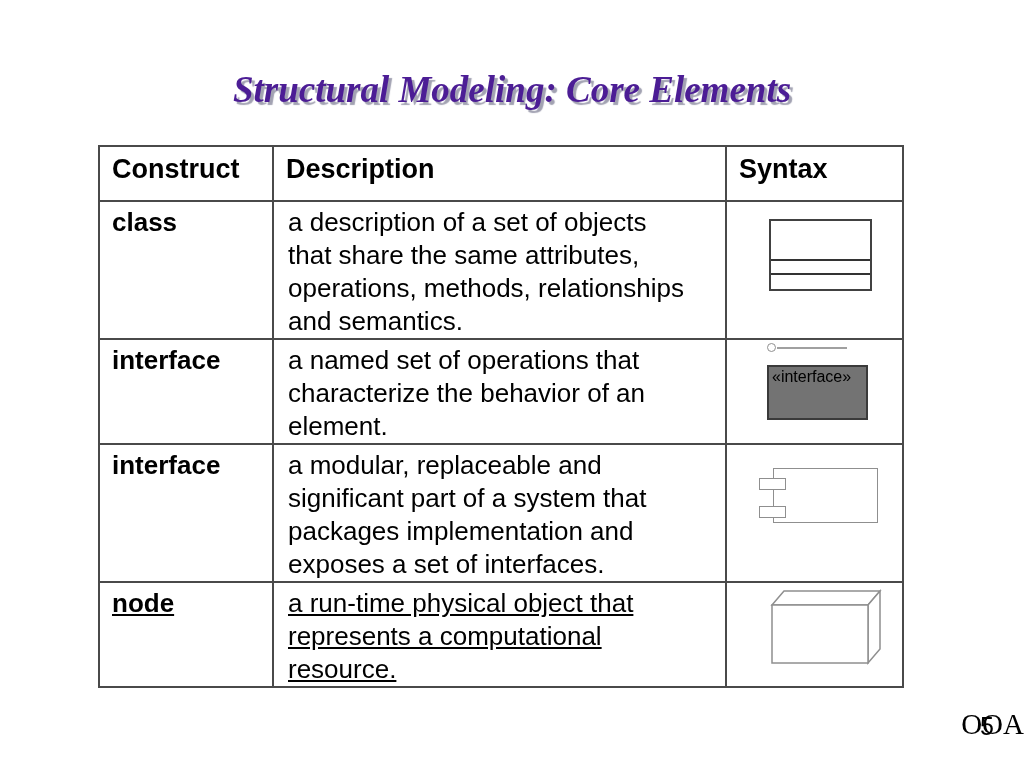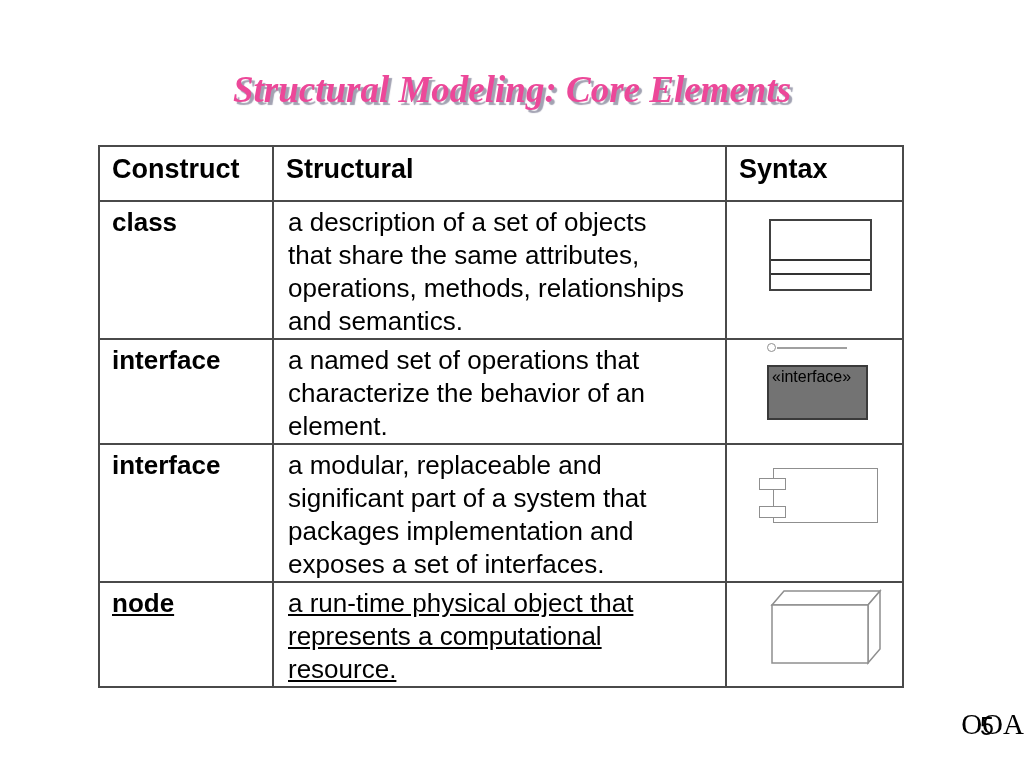--- a/index.html
+++ b/index.html
@@ -9,21 +9,21 @@
     background:#ffffff;
     font-family:"Liberation Sans", sans-serif;
     overflow:hidden;
   }
   .title {
     position:absolute; top:68px; left:0; right:0;
     text-align:center;
     font-family:"Liberation Serif", serif;
     font-style:italic; font-weight:bold;
     font-size:37px; letter-spacing:0px;
-    color:#ec4899;
+    color:#4c1d95;
     text-shadow:3px 3px 1px #a2a2b2;
   }
   table.core {
     position:absolute; left:98px; top:145px;
     width:804px;
     border-collapse:collapse; table-layout:fixed;
   }
   table.core th, table.core td {
     border:2px solid #4a4a4a;
     vertical-align:top;
@@ -115,21 +115,21 @@
 
   <table class="core">
     <colgroup>
       <col style="width:174px">
       <col style="width:453px">
       <col style="width:177px">
     </colgroup>
     <tbody>
         <tr>
       <th class="hdr">Construct</th>
-      <th class="hdr">Structural</th>
+      <th class="hdr">Description</th>
       <th class="hdr">Syntax</th>
     </tr>
 
     <tr class="r-class">
       <td class="construct">class</td>
       <td class="desc">a description of a set of objects that share the same attributes, operations, methods, relationships and semantics.</td>
       <td class="syntax">
         <div class="cls-box">
           <div class="cls-top"></div>
           <div class="cls-mid"></div>

